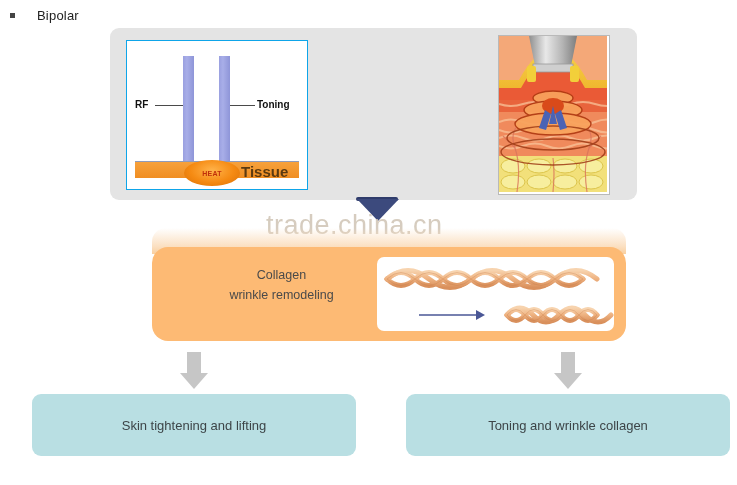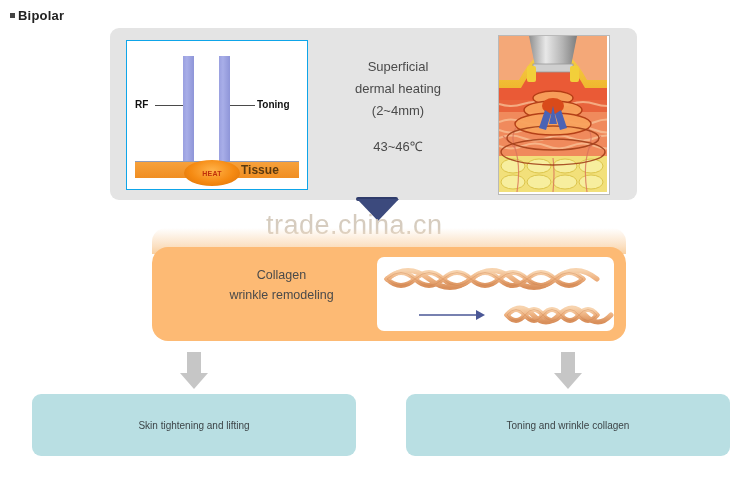--- a/index.html
+++ b/index.html
@@ -16,22 +16,21 @@
     color: #3a3a3a;
   }
 
   
   #heading {
     position: absolute;
     left: 10px;
     top: 8px;
     display: flex;
     align-items: center;
-    gap: 3px;
-    font-weight: bold;
+    gap: 22px;
   }
   #heading .bullet {
     width: 5px;
     height: 5px;
     background: #444444;
     display: block;
   }
   #heading .label {
     font-size: 13px;
     color: #222222;
@@ -121,21 +120,21 @@
   #heat-oval .heat-text {
     font-size: 7px;
     font-weight: bold;
     color: #c0300a;
     letter-spacing: .3px;
   }
   #tissue-label {
     position: absolute;
     left: 114px;
     top: 122px;
-    font-size: 12px;
+    font-size: 15px;
     font-weight: bold;
     color: #5b3a10;
   }
 
   
   #heating-text {
     position: absolute;
     left: 208px;
     top: 28px;
     width: 160px;
@@ -261,21 +260,21 @@
   
   .outcome-box {
     position: absolute;
     top: 394px;
     height: 62px;
     background: #b9dfe3;
     border-radius: 9px;
     display: flex;
     align-items: center;
     justify-content: center;
-    font-size: 10px;
+    font-size: 13px;
     color: #3d4548;
   }
   #outcome-left  { left: 32px;  width: 324px; }
   #outcome-right { left: 406px; width: 324px; }
 </style>
 </head>
 <body>
 
 <div id="heading">
   <span class="bullet"></span>
@@ -297,26 +296,20 @@
     <div id="skin-line"></div>
     <div id="tissue-bar"></div>
 
     <div id="heat-oval">
       <span class="heat-text">HEAT</span>
     </div>
 
     <div id="tissue-label">Tissue</div>
   </div>
 
-  <div id="heating-text">
-    <div>Superficial</div>
-    <div>dermal heating</div>
-    <div>(2~4mm)</div>
-    <span class="temp">43~46℃</span>
-  </div>
 
   <div id="skin-figure">
     <svg id="skin-svg" width="108" height="156" viewBox="0 0 108 156">
       <defs>
         <linearGradient id="metalGrad" x1="0" y1="0" x2="1" y2="0">
           <stop offset="0%" stop-color="#8f8f8f"></stop>
           <stop offset="35%" stop-color="#e8e8e8"></stop>
           <stop offset="70%" stop-color="#b4b4b4"></stop>
           <stop offset="100%" stop-color="#7d7d7d"></stop>
         </linearGradient>

